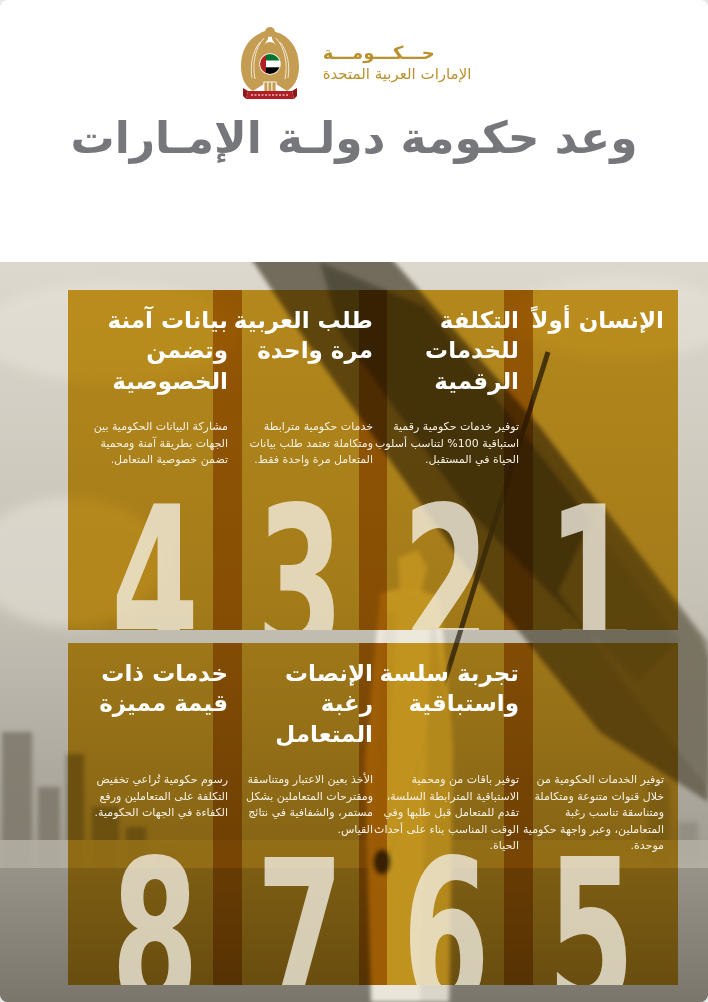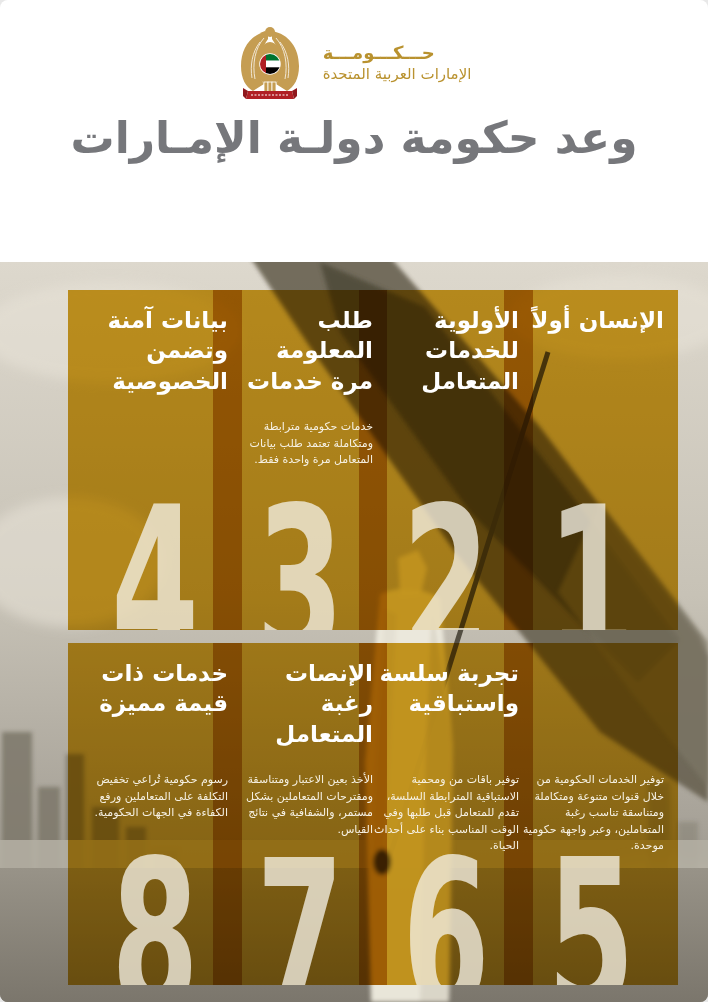--- a/index.html
+++ b/index.html
@@ -146,30 +146,32 @@
       <path d="M384,346 L397,352 L385,592 L371,588 Z" fill="#e4e0d3"></path>
       <ellipse cx="382" cy="600" rx="9" ry="13" fill="#55503f"></ellipse>
     </g>
   </svg>
 
   <div class="card r0 c3">
     <div class="card-title">الإنسان أولاً</div>
     <div class="card-number"><span>1</span></div>
   </div>
   <div class="card r0 c2">
-    <div class="card-title">الأولوية للخدمات المتعامل</div>
+    <div class="card-title">التكلفة للخدمات الرقمية</div>
+    <div class="card-body">توفير خدمات حكومية رقمية استباقية 100% لتناسب أسلوب الحياة في المستقبل.</div>
     <div class="card-number"><span>2</span></div>
   </div>
   <div class="card r0 c1">
-    <div class="card-title">طلب المعلومة مرة خدمات</div>
+    <div class="card-title">طلب العربية مرة واحدة</div>
     <div class="card-body">خدمات حكومية مترابطة ومتكاملة تعتمد طلب بيانات المتعامل مرة واحدة فقط.</div>
     <div class="card-number"><span>3</span></div>
   </div>
   <div class="card r0 c0">
     <div class="card-title">بيانات آمنة وتضمن الخصوصية</div>
+    <div class="card-body">مشاركة البيانات الحكومية بين الجهات بطريقة آمنة ومحمية تضمن خصوصية المتعامل.</div>
     <div class="card-number"><span>4</span></div>
   </div>
   <div class="card r1 c3">
     <div class="card-body">توفير الخدمات الحكومية من خلال قنوات متنوعة ومتكاملة ومتناسقة تناسب رغبة المتعاملين، وعبر واجهة حكومية موحدة.</div>
     <div class="card-number"><span>5</span></div>
   </div>
   <div class="card r1 c2">
     <div class="card-title">تجربة سلسة واستباقية</div>
     <div class="card-body">توفير باقات من ومحمية الاستباقية المترابطة السلسة، تقدم للمتعامل قبل طلبها وفي الوقت المناسب بناء على أحداث الحياة.</div>
     <div class="card-number"><span>6</span></div>

